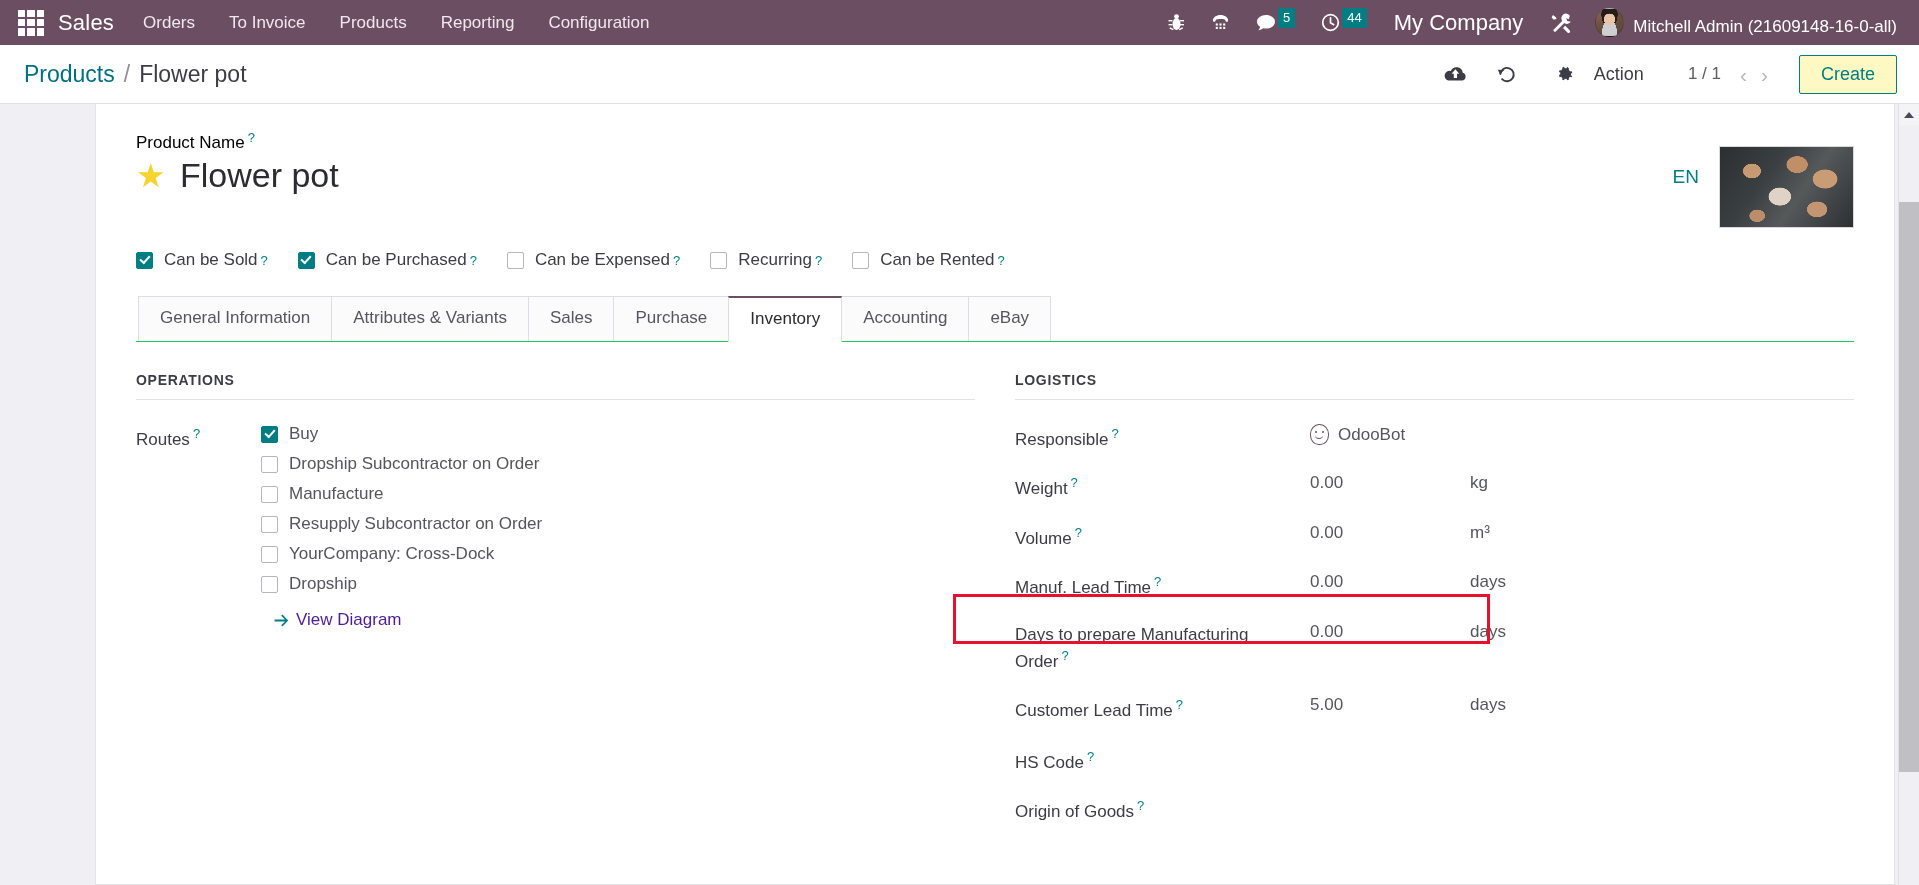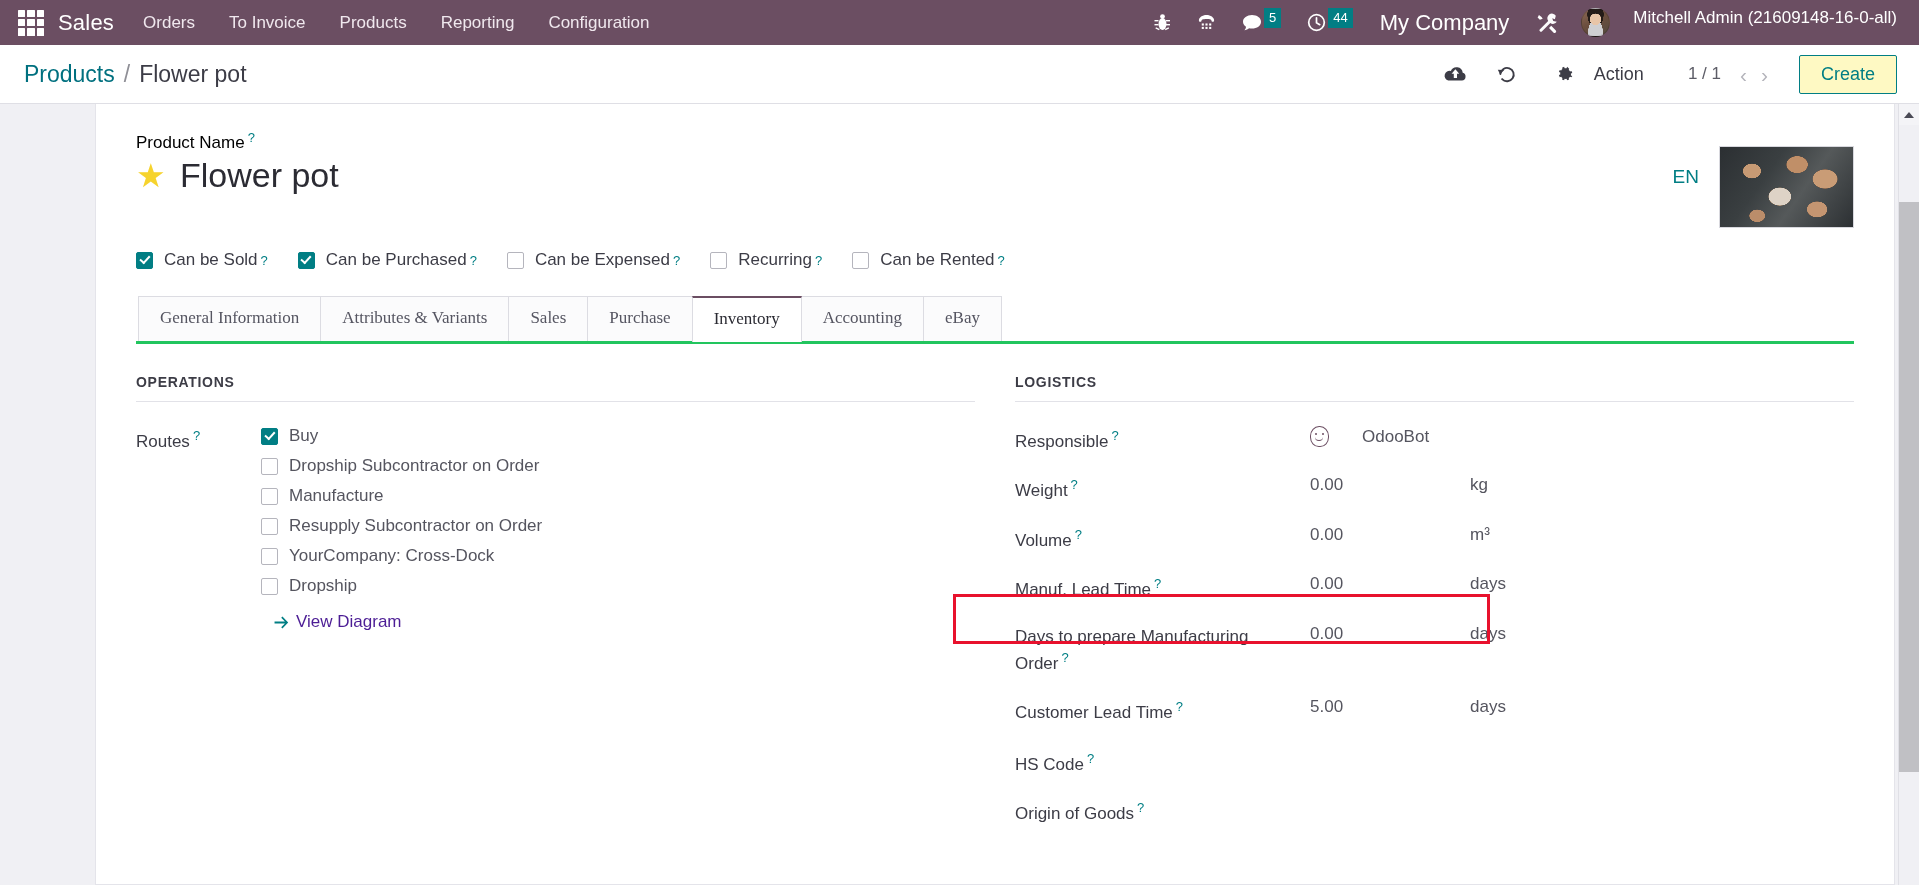--- a/index.html
+++ b/index.html
@@ -74,25 +74,24 @@
   }
   .company-name {
     font-size: 22px;
     padding: 0 14px;
     color: #ffffff;
     cursor: pointer;
     white-space: nowrap;
   }
   .user-menu {
     display: flex;
-    align-items: flex-start;
+    align-items: flex-end;
     padding: 0 14px 0 10px;
     cursor: pointer;
     white-space: nowrap;
-    gap: 14px;
   }
   .avatar {
     width: 29px; height: 29px;
     border-radius: 50%;
     margin-right: 9px;
     background:
       radial-gradient(circle at 50% 38%, #e8c5a8 0 26%, transparent 27%),
       radial-gradient(ellipse at 50% 86%, #cfcfd2 0 38%, transparent 39%),
       radial-gradient(ellipse at 50% 20%, #241c18 0 42%, transparent 43%),
       linear-gradient(150deg, #8f6b57 0%, #6b4e3e 45%, #53493f 100%);
@@ -253,23 +252,22 @@
     border: solid #ffffff;
     border-width: 0 2px 2px 0;
     transform: rotate(42deg) translate(-1px,-1px);
   }
   .cb-label { font-size: 17px; color: #3c3c46; white-space: nowrap; }
 
   
   .tabs {
     display: flex;
     margin-top: 26px;
-    border-bottom: 3px solid #22c55e;
+    border-bottom: 1px solid #22c55e;
     padding-left: 2px;
-    font-family: Liberation Serif, serif;
   }
   .tab {
     font-size: 17px;
     color: #555561;
     padding: 11px 21px 12px;
     border: 1px solid #dcdce2;
     border-bottom: none;
     background: #fbfbfc;
     margin-right: -1px;
     cursor: pointer;
@@ -345,21 +343,21 @@
   }
   .bot-face::before { left: 4px; }
   .bot-face::after { right: 4px; }
   .bot-smile {
     position: absolute;
     width: 8px; height: 4px;
     border-bottom: 1.6px solid #6b4e62;
     border-radius: 0 0 8px 8px;
     left: 3.5px; top: 10px;
   }
-  .link-val { color: #55555f; margin-left: 24px; }
+  .link-val { color: #55555f; }
 
   .highlight-box {
     position: absolute;
     border: 3px solid #e8112d;
     left: 953px;
     top: 490px;
     width: 537px;
     height: 50px;
     pointer-events: none;
     z-index: 40;

